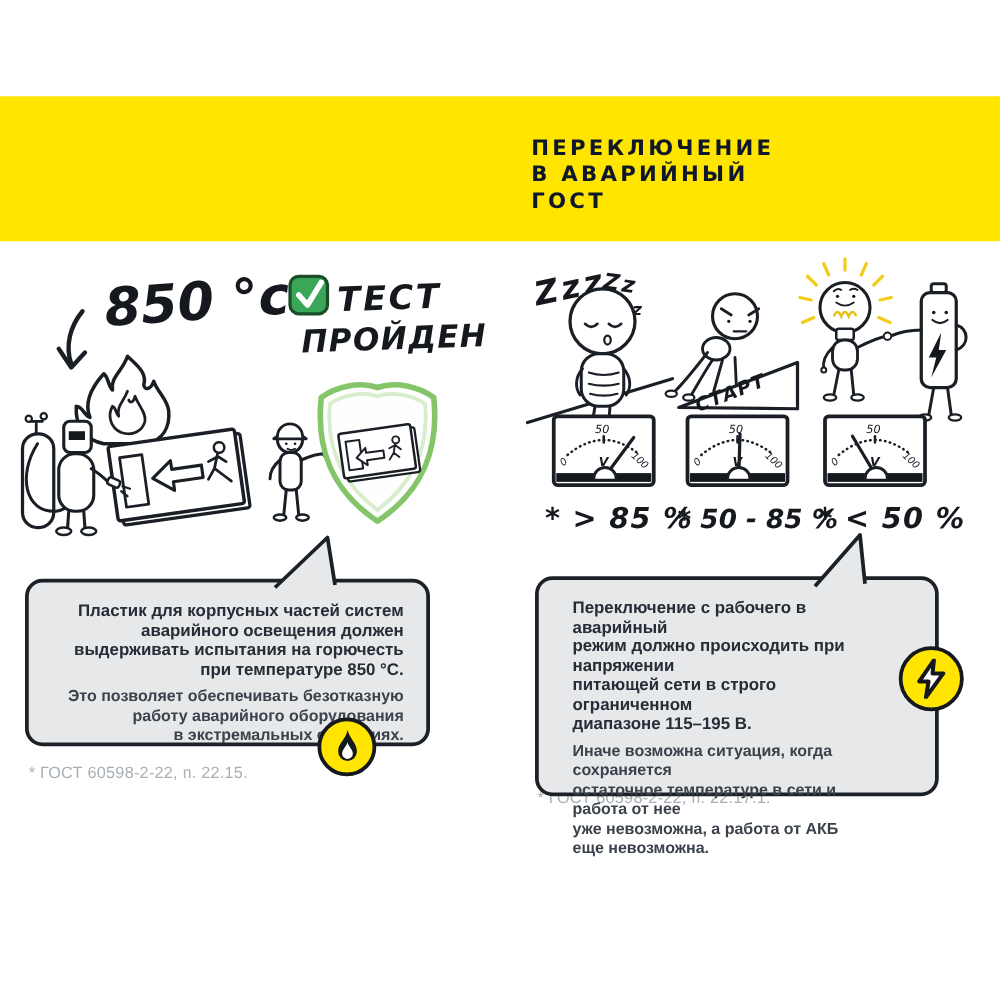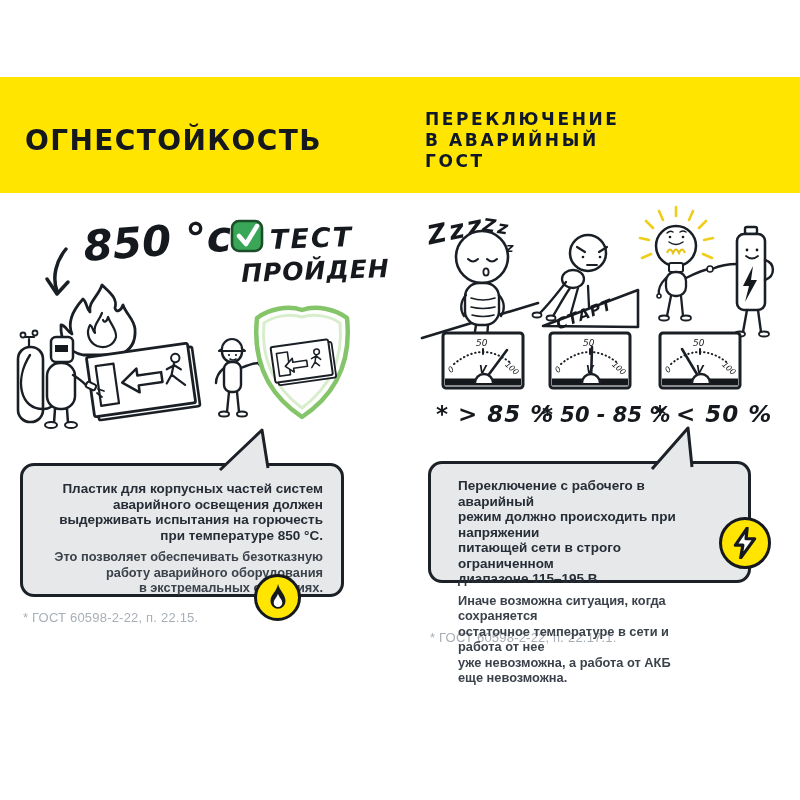--- a/index.html
+++ b/index.html
@@ -19,21 +19,21 @@
   .scene-left{left:10px;top:205px;}
   .scene-right{left:420px;top:200px;}
 
   .ink{stroke:#1a1f26;fill:none;stroke-linecap:round;stroke-linejoin:round;}
   .inkfill{stroke:#1a1f26;fill:#ffffff;stroke-linecap:round;stroke-linejoin:round;}
   .hand{font-family:"DejaVu Sans",sans-serif;font-style:italic;fill:#15181d;}
 
   .bubble{position:absolute;box-sizing:border-box;background:#e6e8ea;border:3px solid #1c2127;
     border-radius:14px;z-index:2;}
   .bubble-left{left:20px;top:463px;width:324px;height:134px;padding:15px 18px 0 27px;text-align:right;}
-  .bubble-right{left:428px;top:461px;width:323px;height:122px;padding:14px 60px 0 27px;}
+  .bubble-right{left:428px;top:461px;width:323px;height:176px;padding:14px 60px 0 27px;}
   .bubble .bold{font-weight:700;font-size:13.5px;line-height:15.5px;color:#262d36;white-space:pre-line;}
   .bubble .reg{font-weight:700;font-size:12.8px;line-height:15.5px;color:#3b424b;white-space:pre-line;margin-top:6px;}
 
   .tail{position:absolute;z-index:3;}
   .tail-left{left:210px;top:424px;}
   .tail-right{left:645px;top:424px;}
 
   .badge{position:absolute;box-sizing:border-box;background:#ffe500;border:3px solid #15181d;
     border-radius:50%;display:flex;align-items:center;justify-content:center;z-index:6;}
   .badge-fire{left:254px;top:574px;width:47px;height:47px;}
@@ -43,21 +43,20 @@
   .footnote-left{left:23px;top:610px;}
   .footnote-right{left:430px;top:630px;}
 </style>
 </head>
 <body>
 
 <div class="canvas">
 
   <div class="band"></div>
 
-  <h1 class="title-left">ОГНЕСТОЙКОСТЬ</h1>
   <div class="title-right">
     <div>ПЕРЕКЛЮЧЕНИЕ</div>
     <div>В АВАРИЙНЫЙ</div>
     <div>ГОСТ</div>
   </div>
 
   <svg class="scene scene-left" width="380" height="235" viewBox="0 0 380 235">
 
     <text class="hand" x="74" y="52" font-size="42" font-weight="600" transform="rotate(-4 130 45)">850 °c</text>
 

